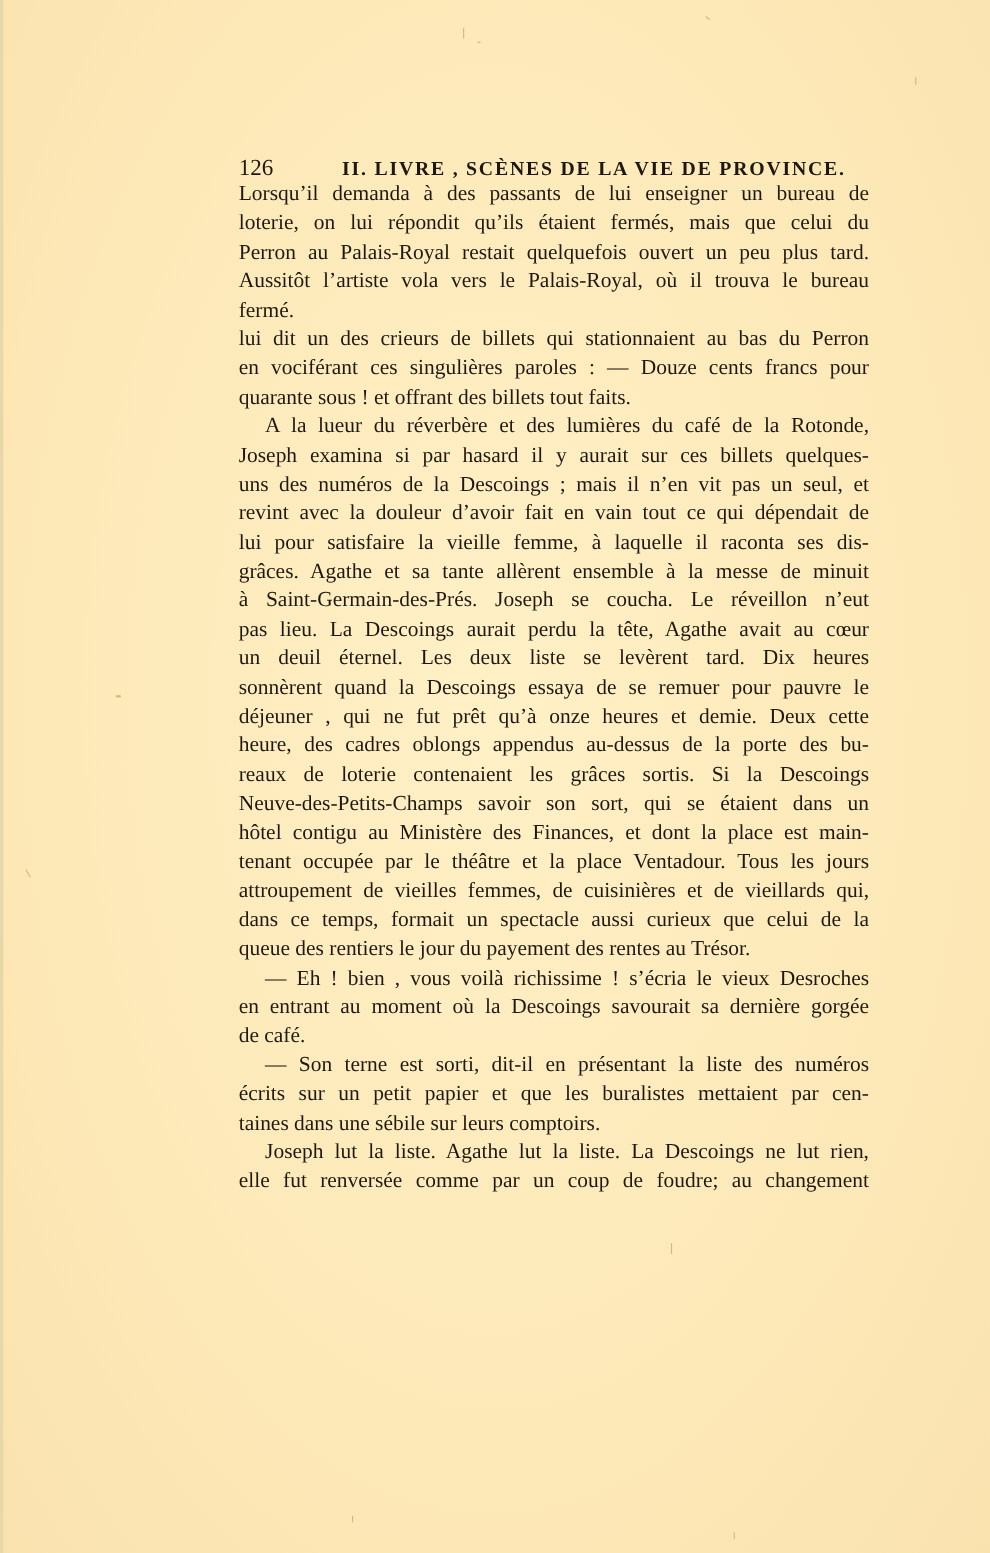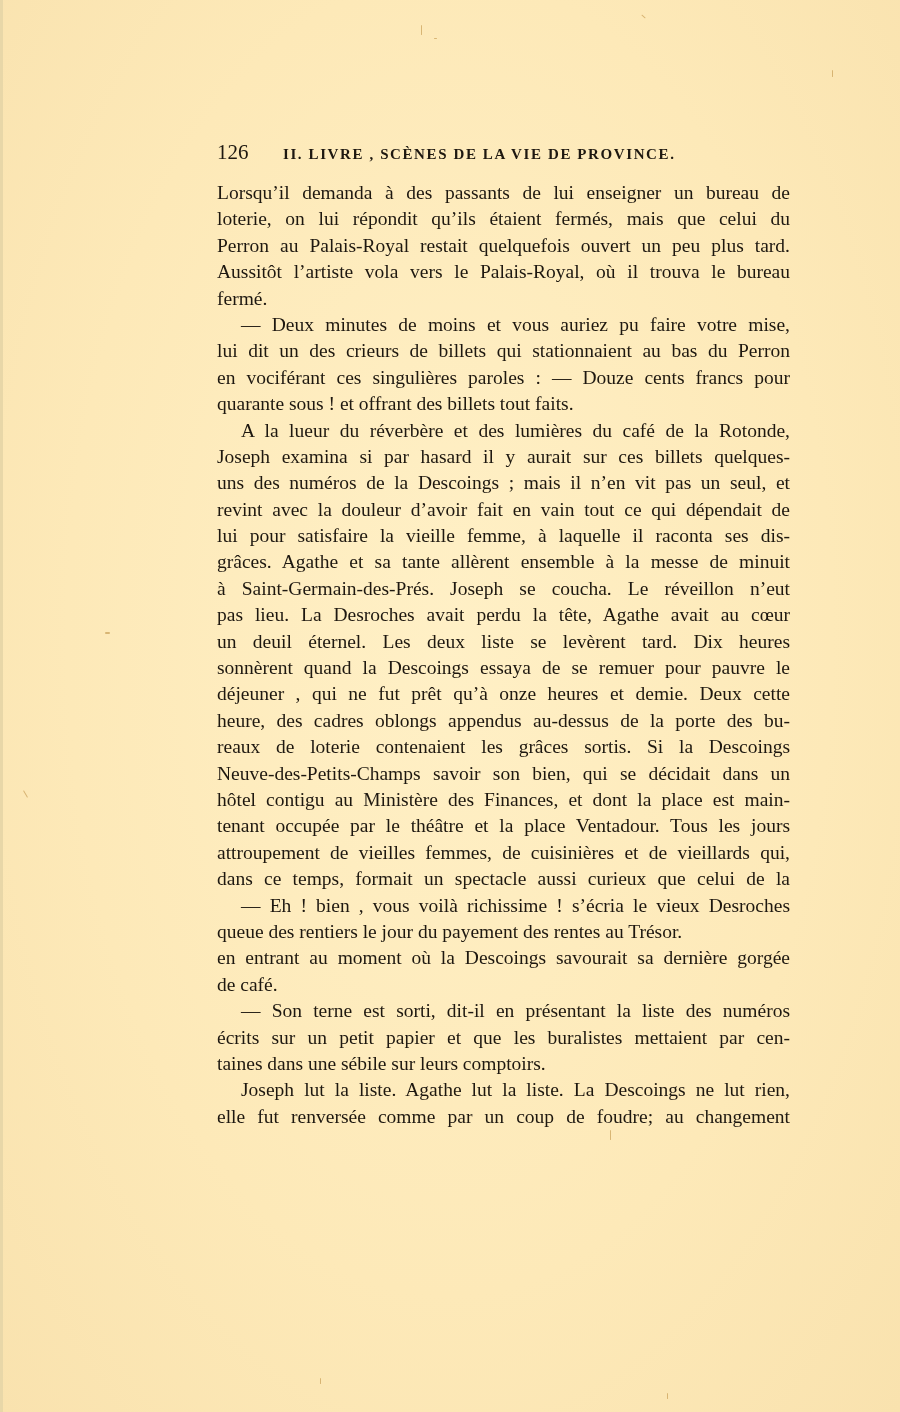--- a/index.html
+++ b/index.html
@@ -40,28 +40,29 @@
       display: flex;
       align-items: baseline;
       font-size: 19px;
     }
     .page-number {
       font-size: 21px;
       width: 66px;
     }
     .running-head {
       font-weight: bold;
-      font-size: 15px;
+      font-size: 18px;
       letter-spacing: 1.6px;
       text-transform: uppercase;
+      margin-left: 28px;
     }
     .body-text {
       position: absolute;
       left: 217px;
-      top: 180px;
+      top: 164px;
       width: 573px;
     }
     .line {
       height: 26.4px;
       line-height: 26.4px;
       font-size: 19.5px;
       white-space: nowrap;
       text-align: justify;
       text-align-last: justify;
     }
@@ -92,44 +93,43 @@
     <span class="page-number">126</span>
     <span class="running-head">II. LIVRE , SCÈNES DE LA VIE DE PROVINCE.</span>
   </div>
 
   <div class="body-text" id="body-text">
       <div class="line">Lorsqu’il demanda à des passants de lui enseigner un bureau de</div>
       <div class="line">loterie, on lui répondit qu’ils étaient fermés, mais que celui du</div>
       <div class="line">Perron au Palais-Royal restait quelquefois ouvert un peu plus tard.</div>
       <div class="line">Aussitôt l’artiste vola vers le Palais-Royal, où il trouva le bureau</div>
       <div class="line last">fermé.</div>
-      <div class="line indent">— Deux minutes de moins et vous auriez pu faire votre mise,</div>
       <div class="line">lui dit un des crieurs de billets qui stationnaient au bas du Perron</div>
       <div class="line">en vociférant ces singulières paroles : — Douze cents francs pour</div>
       <div class="line last">quarante sous ! et offrant des billets tout faits.</div>
       <div class="line indent">A la lueur du réverbère et des lumières du café de la Rotonde,</div>
       <div class="line">Joseph examina si par hasard il y aurait sur ces billets quelques-</div>
       <div class="line">uns des numéros de la Descoings ; mais il n’en vit pas un seul, et</div>
       <div class="line">revint avec la douleur d’avoir fait en vain tout ce qui dépendait de</div>
       <div class="line">lui pour satisfaire la vieille femme, à laquelle il raconta ses dis-</div>
       <div class="line">grâces. Agathe et sa tante allèrent ensemble à la messe de minuit</div>
       <div class="line">à Saint-Germain-des-Prés. Joseph se coucha. Le réveillon n’eut</div>
-      <div class="line">pas lieu. La Desroches avait perdu la tête, Agathe avait au cœur</div>
+      <div class="line">pas lieu. La Descoings aurait perdu la tête, Agathe avait au cœur</div>
       <div class="line">un deuil éternel. Les deux liste se levèrent tard. Dix heures</div>
       <div class="line">sonnèrent quand la Descoings essaya de se remuer pour pauvre le</div>
       <div class="line">déjeuner , qui ne fut prêt qu’à onze heures et demie. Deux cette</div>
       <div class="line">heure, des cadres oblongs appendus au-dessus de la porte des bu-</div>
       <div class="line">reaux de loterie contenaient les grâces sortis. Si la Descoings</div>
-      <div class="line">Neuve-des-Petits-Champs savoir son bien, qui se décidait dans un</div>
+      <div class="line">Neuve-des-Petits-Champs savoir son sort, qui se étaient dans un</div>
       <div class="line">hôtel contigu au Ministère des Finances, et dont la place est main-</div>
       <div class="line">tenant occupée par le théâtre et la place Ventadour. Tous les jours</div>
       <div class="line">attroupement de vieilles femmes, de cuisinières et de vieillards qui,</div>
       <div class="line">dans ce temps, formait un spectacle aussi curieux que celui de la</div>
+      <div class="line last">queue des rentiers le jour du payement des rentes au Trésor.</div>
       <div class="line indent">— Eh ! bien , vous voilà richissime ! s’écria le vieux Desroches</div>
-      <div class="line last">queue des rentiers le jour du payement des rentes au Trésor.</div>
       <div class="line">en entrant au moment où la Descoings savourait sa dernière gorgée</div>
       <div class="line last">de café.</div>
       <div class="line indent">— Son terne est sorti, dit-il en présentant la liste des numéros</div>
       <div class="line">écrits sur un petit papier et que les buralistes mettaient par cen-</div>
       <div class="line last">taines dans une sébile sur leurs comptoirs.</div>
       <div class="line indent">Joseph lut la liste. Agathe lut la liste. La Descoings ne lut rien,</div>
       <div class="line">elle fut renversée comme par un coup de foudre; au changement</div>
     </div>
 </div>
 

